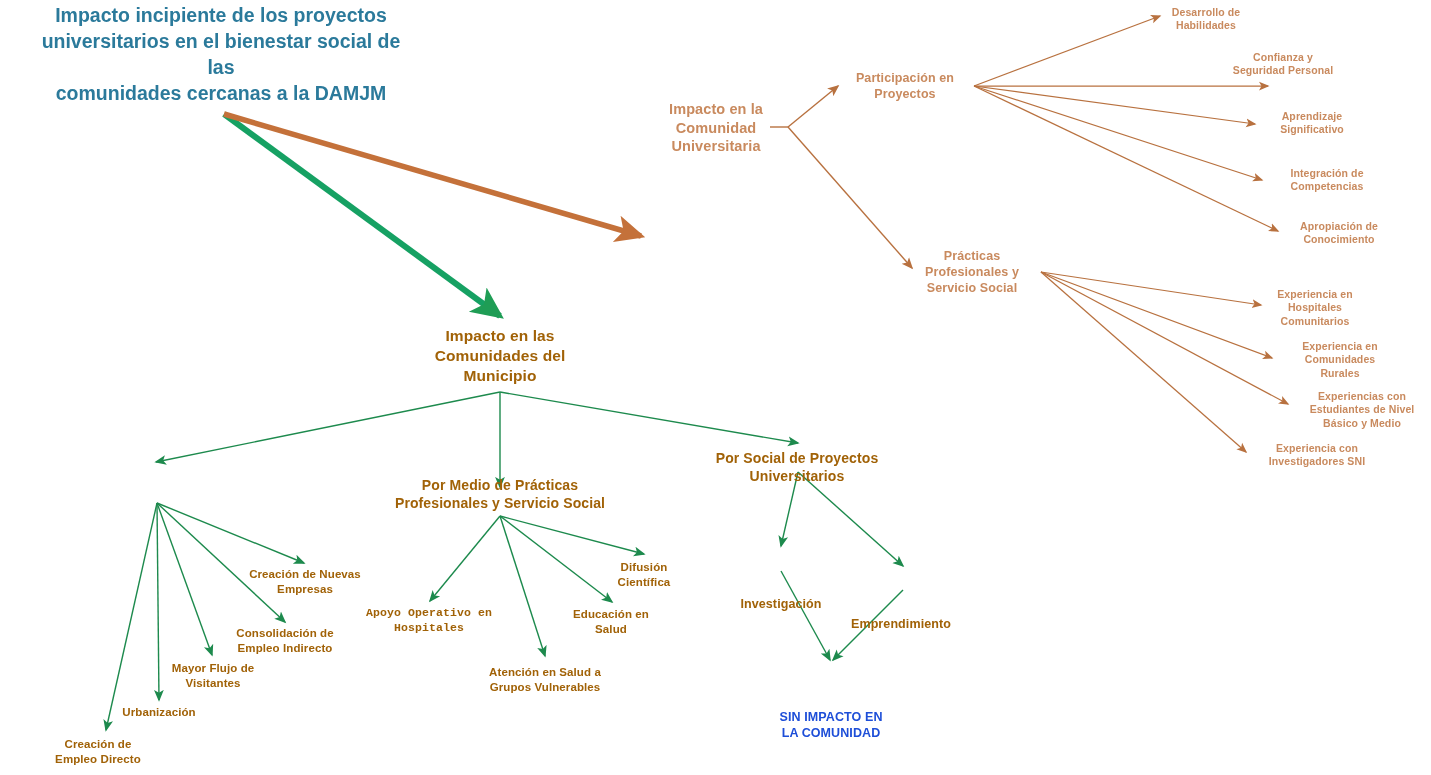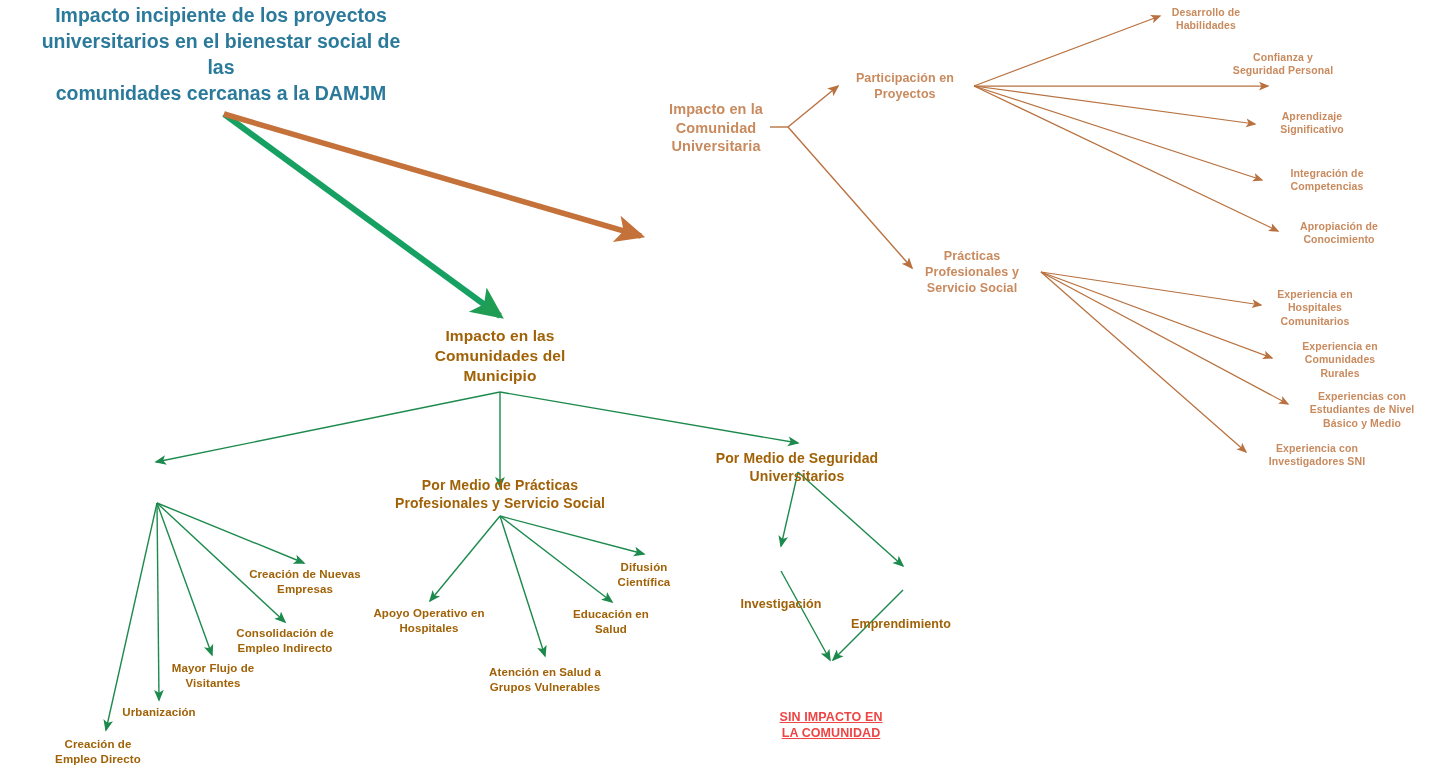--- a/index.html
+++ b/index.html
@@ -39,21 +39,21 @@
     text-align: center;
     font-weight: bold;
     line-height: 1.33;
     white-space: pre-line;
     transform: translate(-50%, -50%);
     color: #2b7a9b;
     font-size: 19.5px;
   }
   .green  { color: #a16207; }
   .orange { color: #c98a5e; }
-  .green-dark { color: #ef4444; text-decoration: underline; }
+  .green-dark { color: #1d4ed8; }
   .sz-root   { font-size: 15.5px; }
   .sz-branch { font-size: 14px; }
   .sz-leaf   { font-size: 11.5px; }
   .sz-sub    { font-size: 12.5px; margin-top: 45px; }
   .sz-oroot  { font-size: 14.5px; }
   .sz-obr    { font-size: 12.5px; }
   .sz-oleaf  { font-size: 10.5px; }
 </style>
 </head>
 <body>
@@ -179,21 +179,21 @@
 Investigadores SNI</div>
 
   <div class="node green sz-root" style="left:500px; top:356px; width:200px;">Impacto en las
 Comunidades del
 Municipio</div>
 
 
   <div class="node green sz-branch" style="left:500px; top:495px; width:270px;">Por Medio de Prácticas
 Profesionales y Servicio Social</div>
 
-  <div class="node green sz-branch" style="left:797px; top:468px; width:200px;">Por Medio de Seguridad
+  <div class="node green sz-branch" style="left:797px; top:468px; width:200px;">Por Social de Proyectos
 Universitarios</div>
 
   <div class="node green sz-leaf" style="left:305px; top:582px; width:160px;">Creación de Nuevas
 Empresas</div>
 
   <div class="node green sz-leaf" style="left:285px; top:641px; width:160px;">Consolidación de
 Empleo Indirecto</div>
 
   <div class="node green sz-leaf" style="left:213px; top:676px; width:140px;">Mayor Flujo de
 Visitantes</div>
@@ -205,21 +205,21 @@
 
   <div class="node green sz-leaf" style="left:644px; top:575px; width:120px;">Difusión
 Científica</div>
 
   <div class="node green sz-leaf" style="left:611px; top:622px; width:130px;">Educación en
 Salud</div>
 
   <div class="node green sz-leaf" style="left:545px; top:680px; width:165px;">Atención en Salud a
 Grupos Vulnerables</div>
 
-  <div class="node green sz-leaf" style="left:429px; top:621px; width:160px;">Apoyo Operativo en
+  <div class="node green sz-leaf" style="left:429px; top:621px; width:160px;font-family:Liberation Mono, monospace;">Apoyo Operativo en
 Hospitales</div>
 
   <div class="node green sz-sub" style="left:781px; top:559px; width:130px;">Investigación</div>
 
   <div class="node green sz-sub" style="left:901px; top:579px; width:140px;">Emprendimiento</div>
 
   <div class="node green-dark sz-sub" style="left:831px; top:680px; width:160px; font-weight:bold;">SIN IMPACTO EN
 LA COMUNIDAD</div>
 
 </div>

